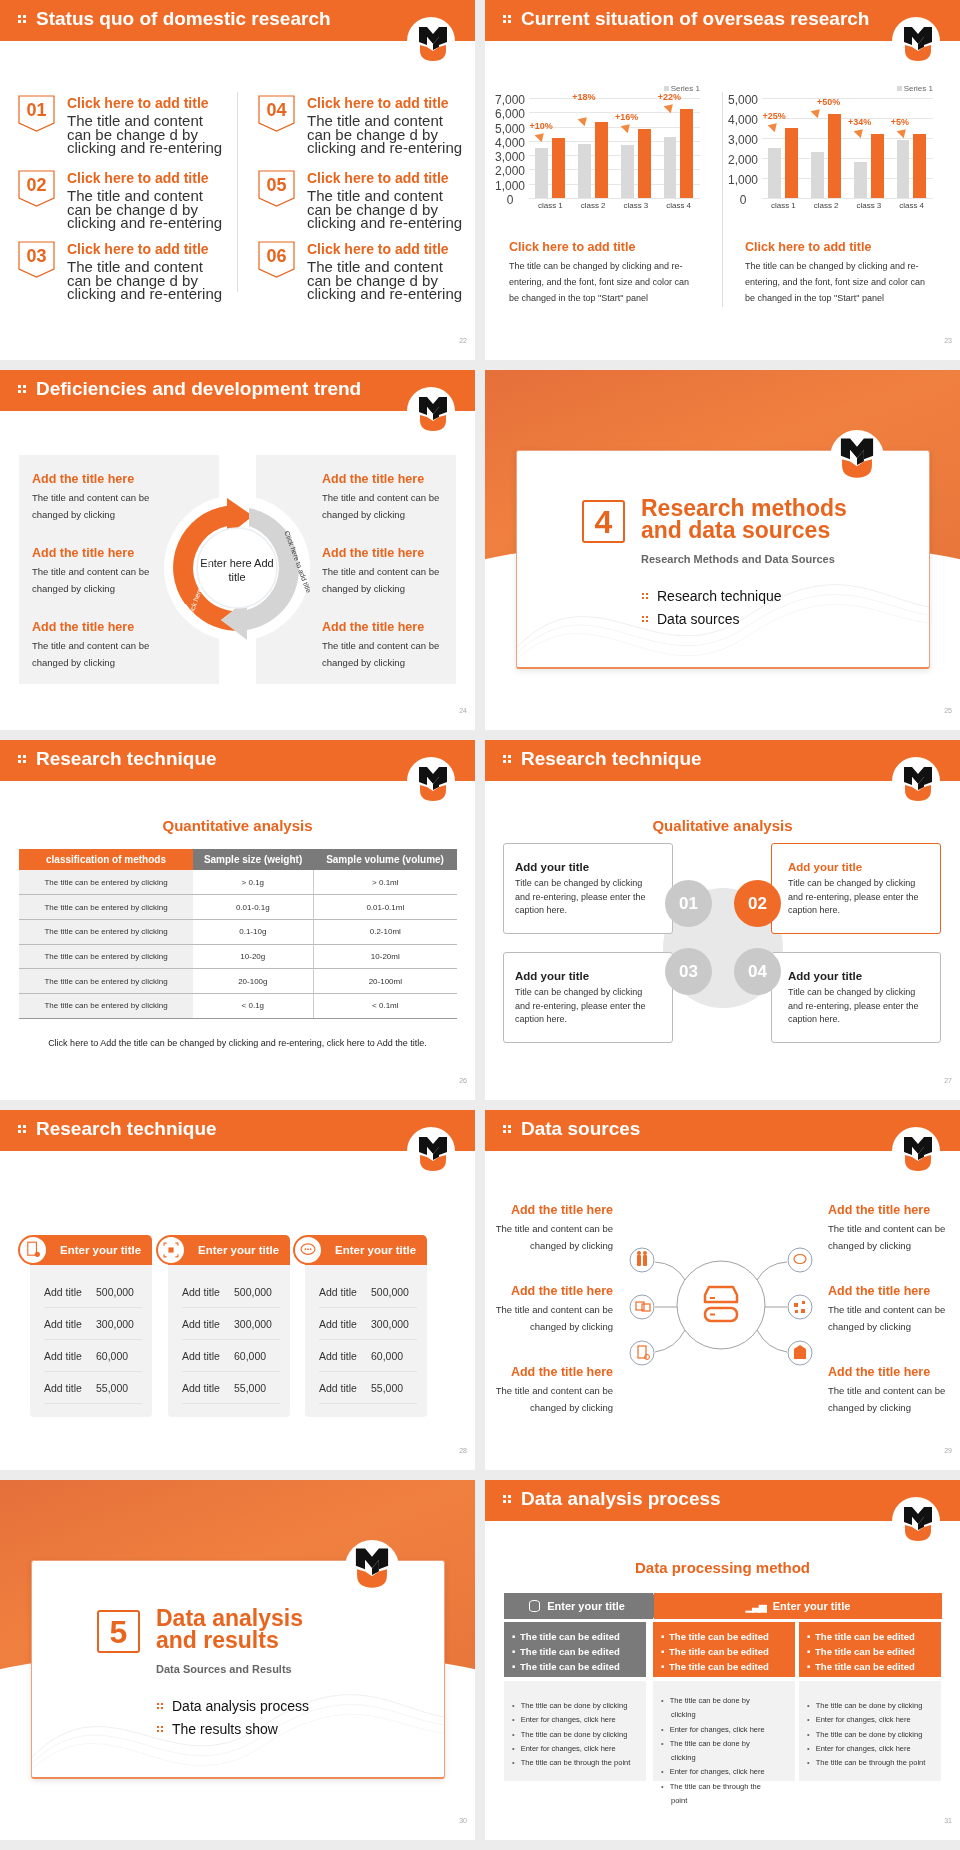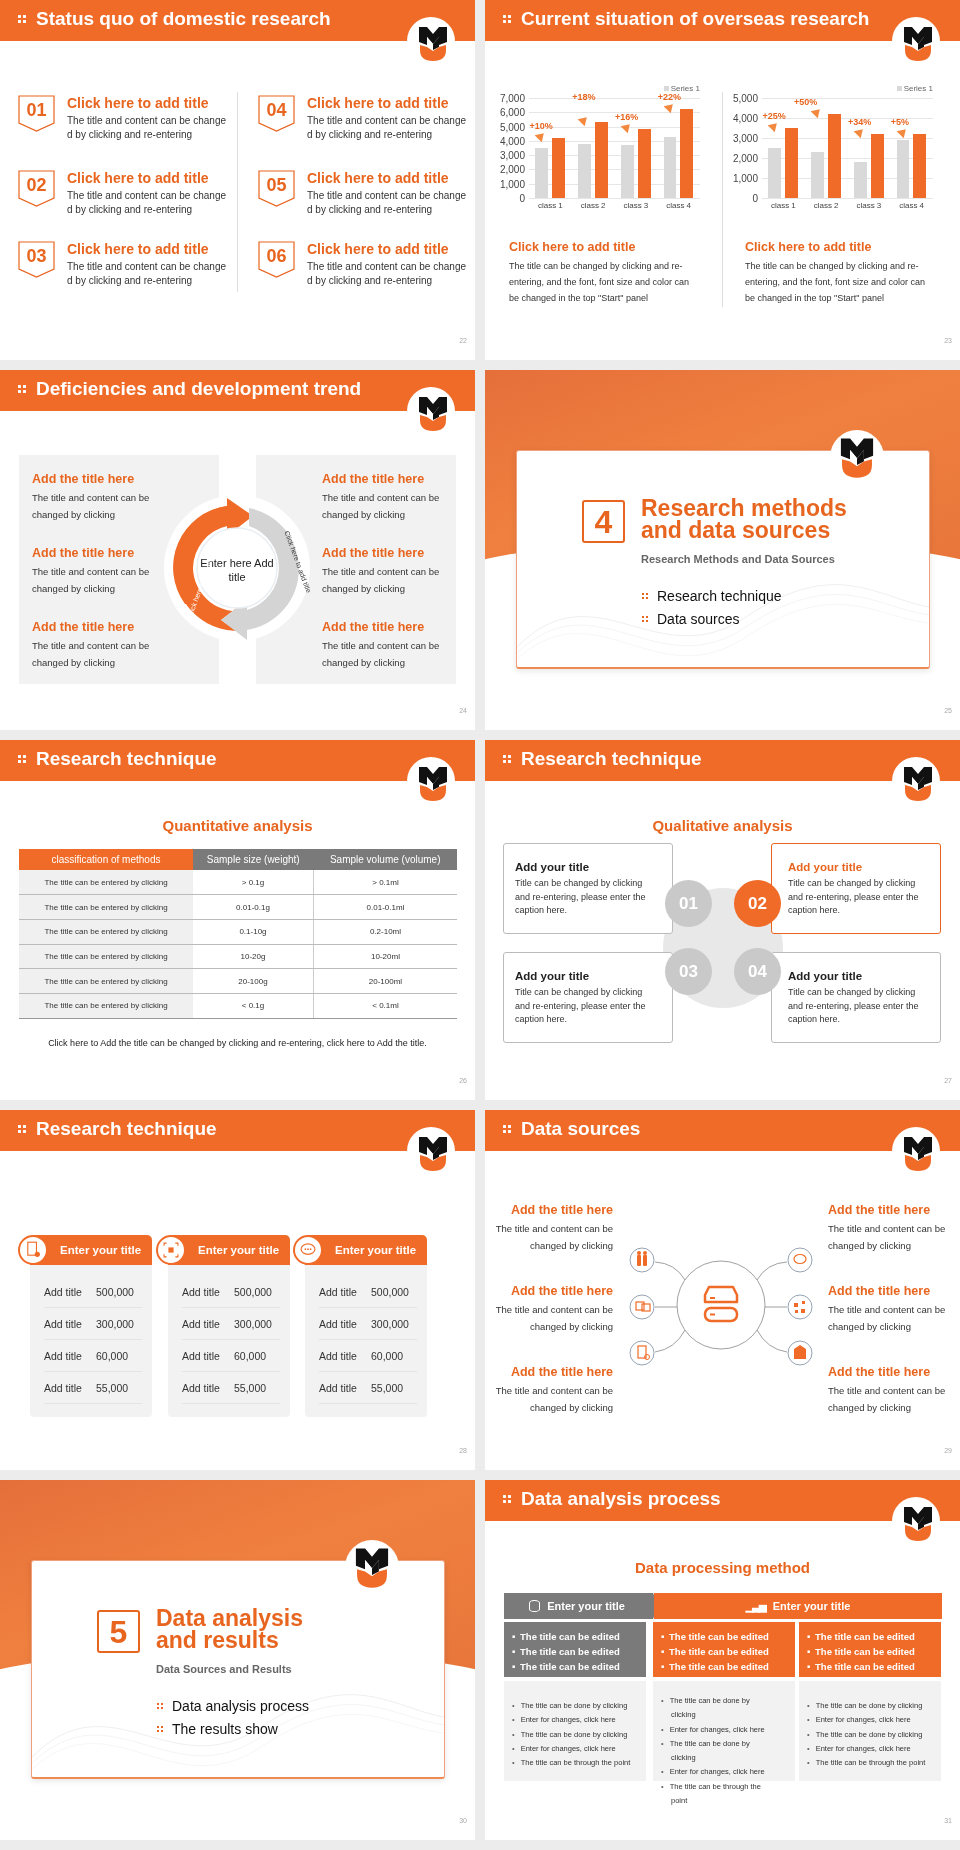--- a/index.html
+++ b/index.html
@@ -13,25 +13,25 @@
   .pnum { position: absolute; right: 8px; bottom: 16px; font-size: 7px; color: #aaa; }
   .t-orange { color: #e8651f; font-weight: bold; }
   .body-t { color: #333; font-size: 10px; line-height: 14px; }
 
   
   .s1-item { position: absolute; width: 200px; }
   .badge { position: absolute; width: 37px; height: 37px; }
   .badge svg { position: absolute; left: 0; top: 0; }
   .badge span { position: absolute; left: 0; top: 5px; width: 37px; text-align: center; font-size: 18px; font-weight: bold; color: #e8651f; }
   .s1-item .ttl { position: absolute; left: 49px; top: 0; font-size: 14px; font-weight: bold; color: #e8651f; white-space: nowrap; }
-  .s1-item .txt { position: absolute; left: 49px; top: 19px; width: 160px; font-size: 10px; line-height: 13.5px; color: #333; }
+  .s1-item .txt { position: absolute; left: 49px; top: 19px; width: 160px; font-size: 15px; line-height: 13.5px; color: #333; }
 
   
   .chart { position: absolute; }
-  .chart .axis-lbl { position: absolute; font-size: 10px; color: #444; text-align: right; width: 30px; }
+  .chart .axis-lbl { position: absolute; font-size: 12px; color: #444; text-align: center; width: 30px; }
   .chart .grid { position: absolute; height: 1px; background: #e6e6e6; }
   .chart .bar { position: absolute; }
   .chart .cat { position: absolute; font-size: 8px; color: #444; text-align: center; width: 40px; }
   .chart .pct { position: absolute; font-size: 9px; font-weight: bold; color: #e8651f; }
   .chart .legend { position: absolute; font-size: 8px; color: #666; }
 
   
   .panel { position: absolute; background: #f2f2f2; }
   .s3-blk { position: absolute; width: 130px; }
   .s3-blk .ttl { font-size: 12.5px; font-weight: bold; color: #e8651f; }
@@ -49,21 +49,21 @@
   .sec-bullets { position: absolute; left: 156px; top: 215px; }
   .sec-bullets div { font-size: 14px; color: #111; line-height: 23px; }
   .sec-bullets .bd { display: inline-block; width: 8px; height: 8px; margin-right: 8px; vertical-align: middle; position: relative; top: -1px;
     background: radial-gradient(circle, #e8651f 1.3px, transparent 1.5px) 0 0 / 4px 4px; }
   .sec-logo { position: absolute; left: 345px; top: 60px; width: 54px; height: 54px; border-radius: 50%; background: #fff; }
   .sec-logo svg { position: absolute; left: 8px; top: 4px; }
 
   
   .subhead { position: absolute; left: 0; width: 100%; text-align: center; font-size: 15px; font-weight: bold; color: #e8651f; }
   table.qt { position: absolute; left: 19px; top: 50px; width: 438px; border-collapse: collapse; font-size: 8px; color: #333; }
-  table.qt th { height: 21px; color: #fff; font-size: 10px; font-weight: normal; }
+  table.qt th { height: 21px; color: #fff; font-size: 10px; font-weight: bold; }
   table.qt th.c0 { background: #f06b27; width: 174px; }
   table.qt th.c1, table.qt th.c2 { background: #7a7a7a; }
   table.qt td { height: 24.7px; text-align: center; border-bottom: 1px solid #bbb; }
   table.qt td.c0 { background: #f0f0f0; }
   table.qt td.c1 { border-right: 1px solid #ccc; }
   table.qt tr:last-child td { border-bottom: 1px solid #999; }
 
   
   .qbox { position: absolute; width: 170px; height: 91px; border: 1px solid #bbb; border-radius: 3px; background: #fff; }
   .qbox.act { border-color: #e8651f; }
@@ -245,21 +245,21 @@
       <div class="grid" style="left:34px;width:171px;top:18px"></div>
       <div class="axis-lbl" style="left:0;top:13px">5,000</div>
       <div class="bar" style="background:#d9d9d9;left:40.4125px;width:12.825px;top:68px;height:50px"></div>
       <div class="bar" style="background:#f06b27;left:57.2375px;width:12.825px;top:48px;height:70px"></div>
       <div class="cat" style="left:35.375px;top:121px">class 1</div>
       <div class="pct" style="left:34.4125px;top:31px">+25%</div>
       <div style="position:absolute;left:41.4125px;top:42px;width:0;height:0;border-left:5px solid transparent;border-right:5px solid transparent;border-bottom:8px solid #f3883f;transform:rotate(45deg)"></div>
       <div class="bar" style="background:#d9d9d9;left:83.1625px;width:12.825px;top:72px;height:46px"></div>
       <div class="bar" style="background:#f06b27;left:99.9875px;width:12.825px;top:34px;height:84px"></div>
       <div class="cat" style="left:78.125px;top:121px">class 2</div>
-      <div class="pct" style="left:66px;top:17px">+50%</div>
+      <div class="pct" style="left:89px;top:17px">+50%</div>
       <div style="position:absolute;left:84.1625px;top:28px;width:0;height:0;border-left:5px solid transparent;border-right:5px solid transparent;border-bottom:8px solid #f3883f;transform:rotate(45deg)"></div>
       <div class="bar" style="background:#d9d9d9;left:125.9125px;width:12.825px;top:82px;height:36px"></div>
       <div class="bar" style="background:#f06b27;left:142.73749999999998px;width:12.825px;top:54px;height:64px"></div>
       <div class="cat" style="left:120.875px;top:121px">class 3</div>
       <div class="pct" style="left:119.9125px;top:37px">+34%</div>
       <div style="position:absolute;left:126.9125px;top:48px;width:0;height:0;border-left:5px solid transparent;border-right:5px solid transparent;border-bottom:8px solid #f3883f;transform:rotate(45deg)"></div>
       <div class="bar" style="background:#d9d9d9;left:168.6625px;width:12.825px;top:60.00000000000001px;height:57.99999999999999px"></div>
       <div class="bar" style="background:#f06b27;left:185.48749999999998px;width:12.825px;top:54px;height:64px"></div>
       <div class="cat" style="left:163.625px;top:121px">class 4</div>
       <div class="pct" style="left:162.6625px;top:37px">+5%</div>

